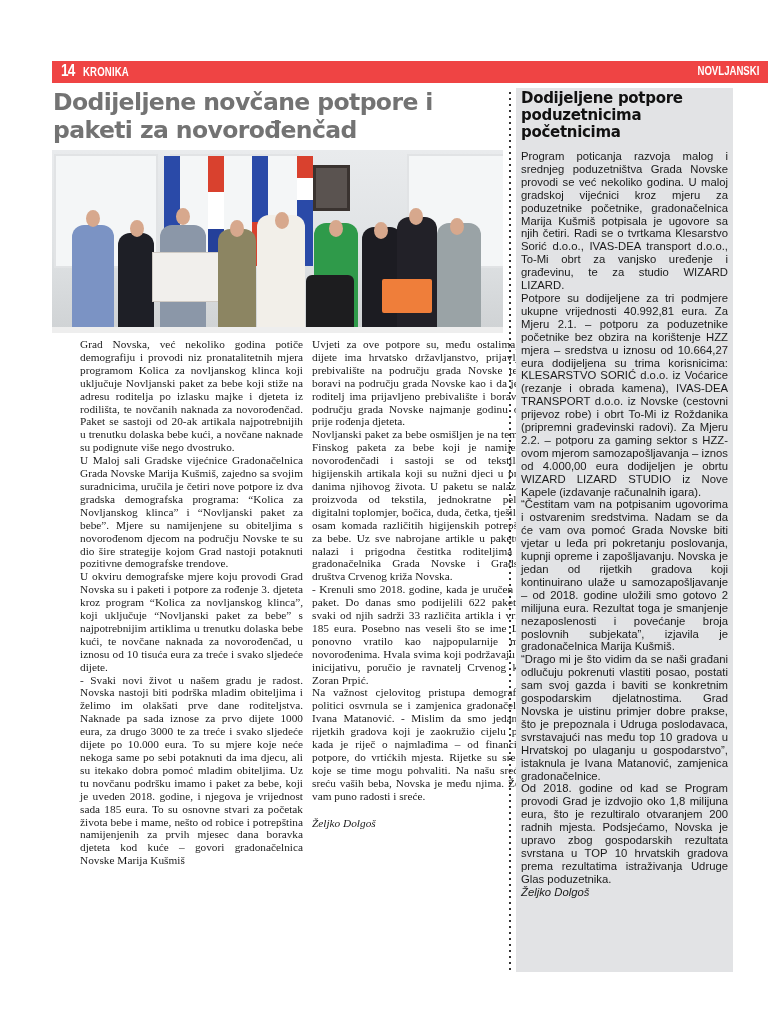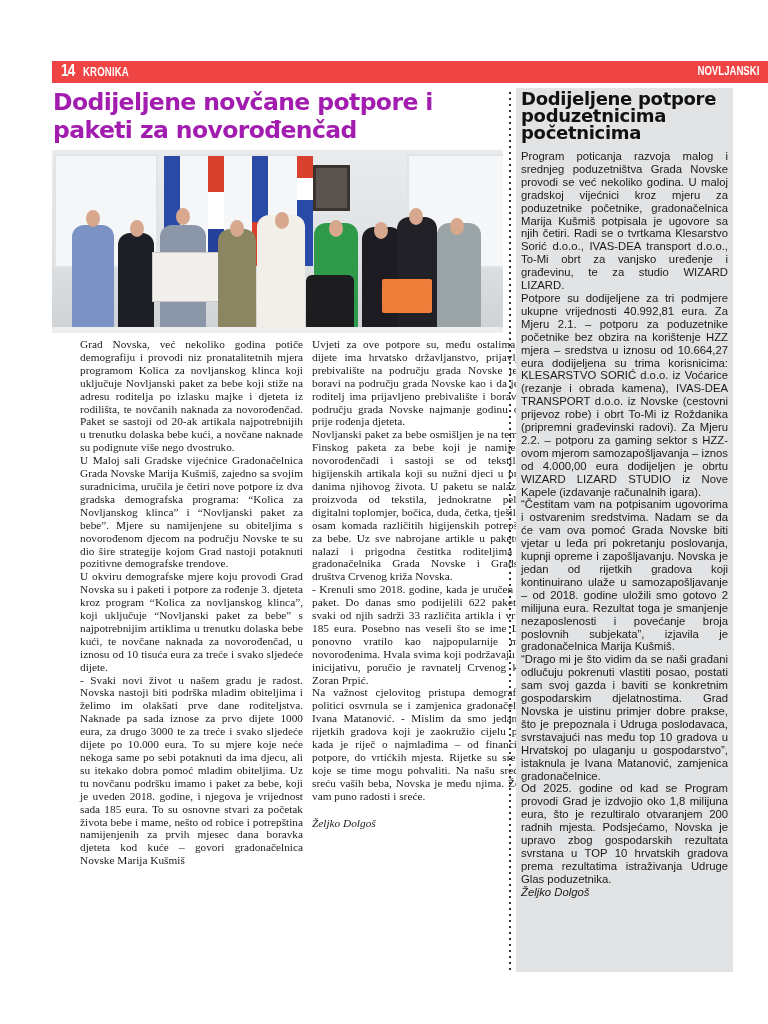--- a/index.html
+++ b/index.html
@@ -11,21 +11,21 @@
   }
   .page-number { position: absolute; left: 9px; top: 1px; font-size: 16px; font-weight: bold; letter-spacing: -1px; transform: scaleX(0.85); transform-origin: left; }
   .section-name { position: absolute; left: 31px; top: 4px; font-size: 12px; font-weight: bold; transform: scaleX(0.8); transform-origin: left; letter-spacing: 0.2px; }
   .masthead { position: absolute; right: 6px; top: 3px; font-size: 12px; white-space: nowrap; }
   .masthead-bold { font-weight: bold; display: inline-block; transform: scaleX(0.8); transform-origin: right; margin-right: -10px; }
   .masthead-light { font-family: "Liberation Serif", serif; font-size: 12px; padding-left: 25px; }
 
   .main-title {
     position: absolute; left: 53px; top: 88px; width: 450px;
     font-family: "DejaVu Sans", sans-serif; font-weight: bold;
-    font-size: 23.5px; line-height: 28px; color: #a21caf; letter-spacing: -0.6px;
+    font-size: 23.5px; line-height: 28px; color: #737373; letter-spacing: -0.6px;
     margin: 0;
   }
   .photo {
     position: absolute; left: 52px; top: 150px; width: 451px; height: 183px;
     background: linear-gradient(180deg, #e9ebed 0%, #dfe2e4 55%, #cfd2d4 100%);
     overflow: hidden;
   }
   .photo .window { position: absolute; top: 4px; height: 110px; background: #f4f6f7; border: 2px solid #e1e3e5; }
   .photo .flag { position: absolute; top: 6px; width: 16px; height: 110px; }
   .photo .portrait { position: absolute; left: 261px; top: 15px; width: 31px; height: 40px; background: #5a5350; border: 3px solid #3a3330; }
@@ -49,21 +49,21 @@
     background-image: radial-gradient(circle, #333 0.9px, transparent 1.1px);
     background-size: 2px 6px; background-repeat: repeat-y;
   }
 
   .sidebar {
     position: absolute; left: 516px; top: 88px; width: 217px; height: 884px;
     background: #e2e3e5;
   }
   .sidebar-title {
     position: absolute; left: 5px; top: 2px; width: 208px; margin: 0;
-    font-family: "DejaVu Sans", sans-serif; font-weight: bold; font-size: 18px;
+    font-family: "DejaVu Sans", sans-serif; font-weight: bold; font-size: 15px;
     line-height: 17px; color: #111; letter-spacing: -0.3px;
   }
   .sidebar-body {
     position: absolute; left: 5px; top: 62px; width: 207px;
     font-family: Liberation Sans, sans-serif; font-size: 11.3px; line-height: 12.9px;
     color: #1a1a1a; text-align: justify;
   }
   .sidebar-body p { margin: 0; }
   .sidebar-body .signature { margin-top: 0 !important; }
 </style>
@@ -130,16 +130,16 @@
 
 <div class="divider"></div>
 
 <div class="sidebar">
   <h2 class="sidebar-title">Dodijeljene potpore poduzetnicima početnicima</h2>
   <div class="sidebar-body">
     <p>Program poticanja razvoja malog i srednjeg poduzetništva Grada Novske provodi se već nekoliko godina. U maloj gradskoj vijećnici kroz mjeru za poduzetnike početnike, gradonačelnica Marija Kušmiš potpisala je ugovore sa njih četiri. Radi se o tvrtkama Klesarstvo Sorić d.o.o., IVAS-DEA transport d.o.o., To-Mi obrt za vanjsko uređenje i građevinu, te za studio WIZARD LIZARD.</p>
     <p>Potpore su dodijeljene za tri podmjere ukupne vrijednosti 40.992,81 eura. Za Mjeru 2.1. – potporu za poduzetnike početnike bez obzira na korištenje HZZ mjera – sredstva u iznosu od 10.664,27 eura dodijeljena su trima korisnicima: KLESARSTVO SORIĆ d.o.o. iz Voćarice (rezanje i obrada kamena), IVAS-DEA TRANSPORT d.o.o. iz Novske (cestovni prijevoz robe) i obrt To-Mi iz Roždanika (pripremni građevinski radovi). Za Mjeru 2.2. – potporu za gaming sektor s HZZ-ovom mjerom samozapošljavanja – iznos od 4.000,00 eura dodijeljen je obrtu WIZARD LIZARD STUDIO iz Nove Kapele (izdavanje računalnih igara).</p>
     <p>“Čestitam vam na potpisanim ugovorima i ostvarenim sredstvima. Nadam se da će vam ova pomoć Grada Novske biti vjetar u leđa pri pokretanju poslovanja, kupnji opreme i zapošljavanju. Novska je jedan od rijetkih gradova koji kontinuirano ulaže u samozapošljavanje – od 2018. godine uložili smo gotovo 2 milijuna eura. Rezultat toga je smanjenje nezaposlenosti i povećanje broja poslovnih subjekata”, izjavila je gradonačelnica Marija Kušmiš.</p>
     <p>“Drago mi je što vidim da se naši građani odlučuju pokrenuti vlastiti posao, postati sam svoj gazda i baviti se konkretnim gospodarskim djelatnostima. Grad Novska je uistinu primjer dobre prakse, što je prepoznala i Udruga poslodavaca, svrstavajući nas među top 10 gradova u Hrvatskoj po ulaganju u gospodarstvo”, istaknula je Ivana Matanović, zamjenica gradonačelnice.</p>
-    <p>Od 2025. godine od kad se Program provodi Grad je izdvojio oko 1,8 milijuna eura, što je rezultiralo otvaranjem 200 radnih mjesta. Podsjećamo, Novska je upravo zbog gospodarskih rezultata svrstana u TOP 10 hrvatskih gradova prema rezultatima istraživanja Udruge Glas poduzetnika.</p>
+    <p>Od 2018. godine od kad se Program provodi Grad je izdvojio oko 1,8 milijuna eura, što je rezultiralo otvaranjem 200 radnih mjesta. Podsjećamo, Novska je upravo zbog gospodarskih rezultata svrstana u TOP 10 hrvatskih gradova prema rezultatima istraživanja Udruge Glas poduzetnika.</p>
     <p class="signature">Željko Dolgoš</p>
   </div>
 </div>
 
 </body></html>

